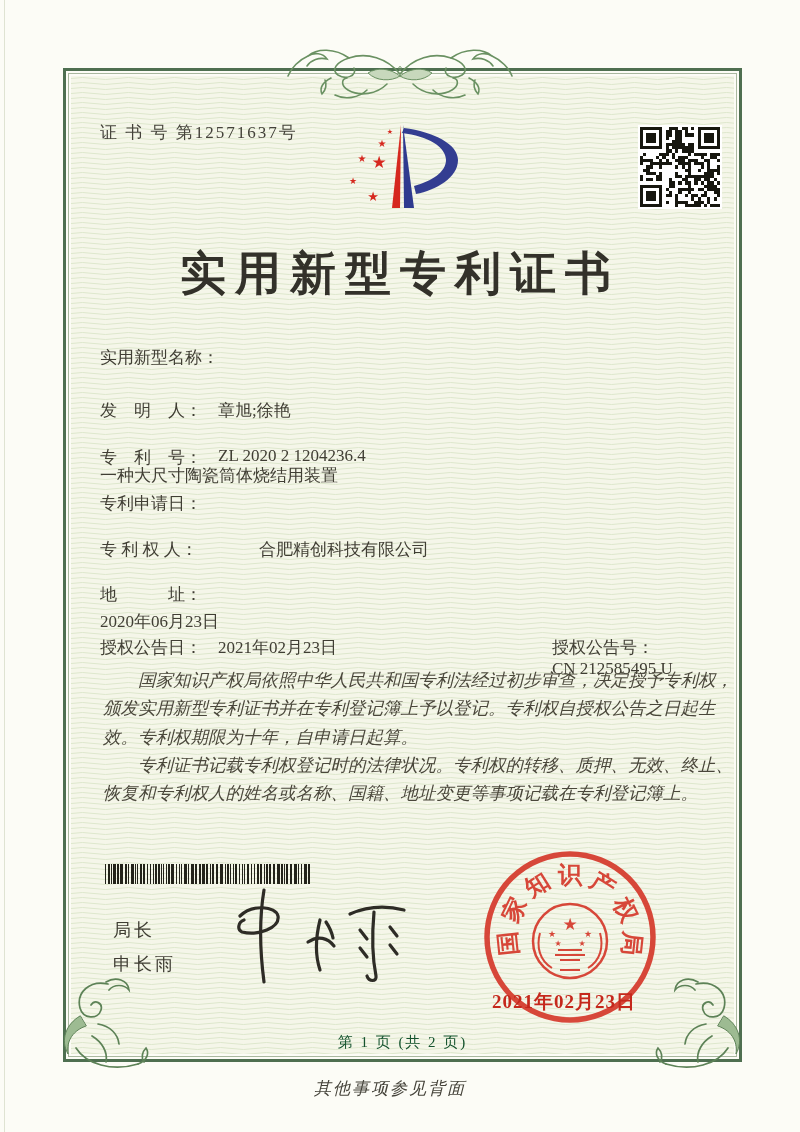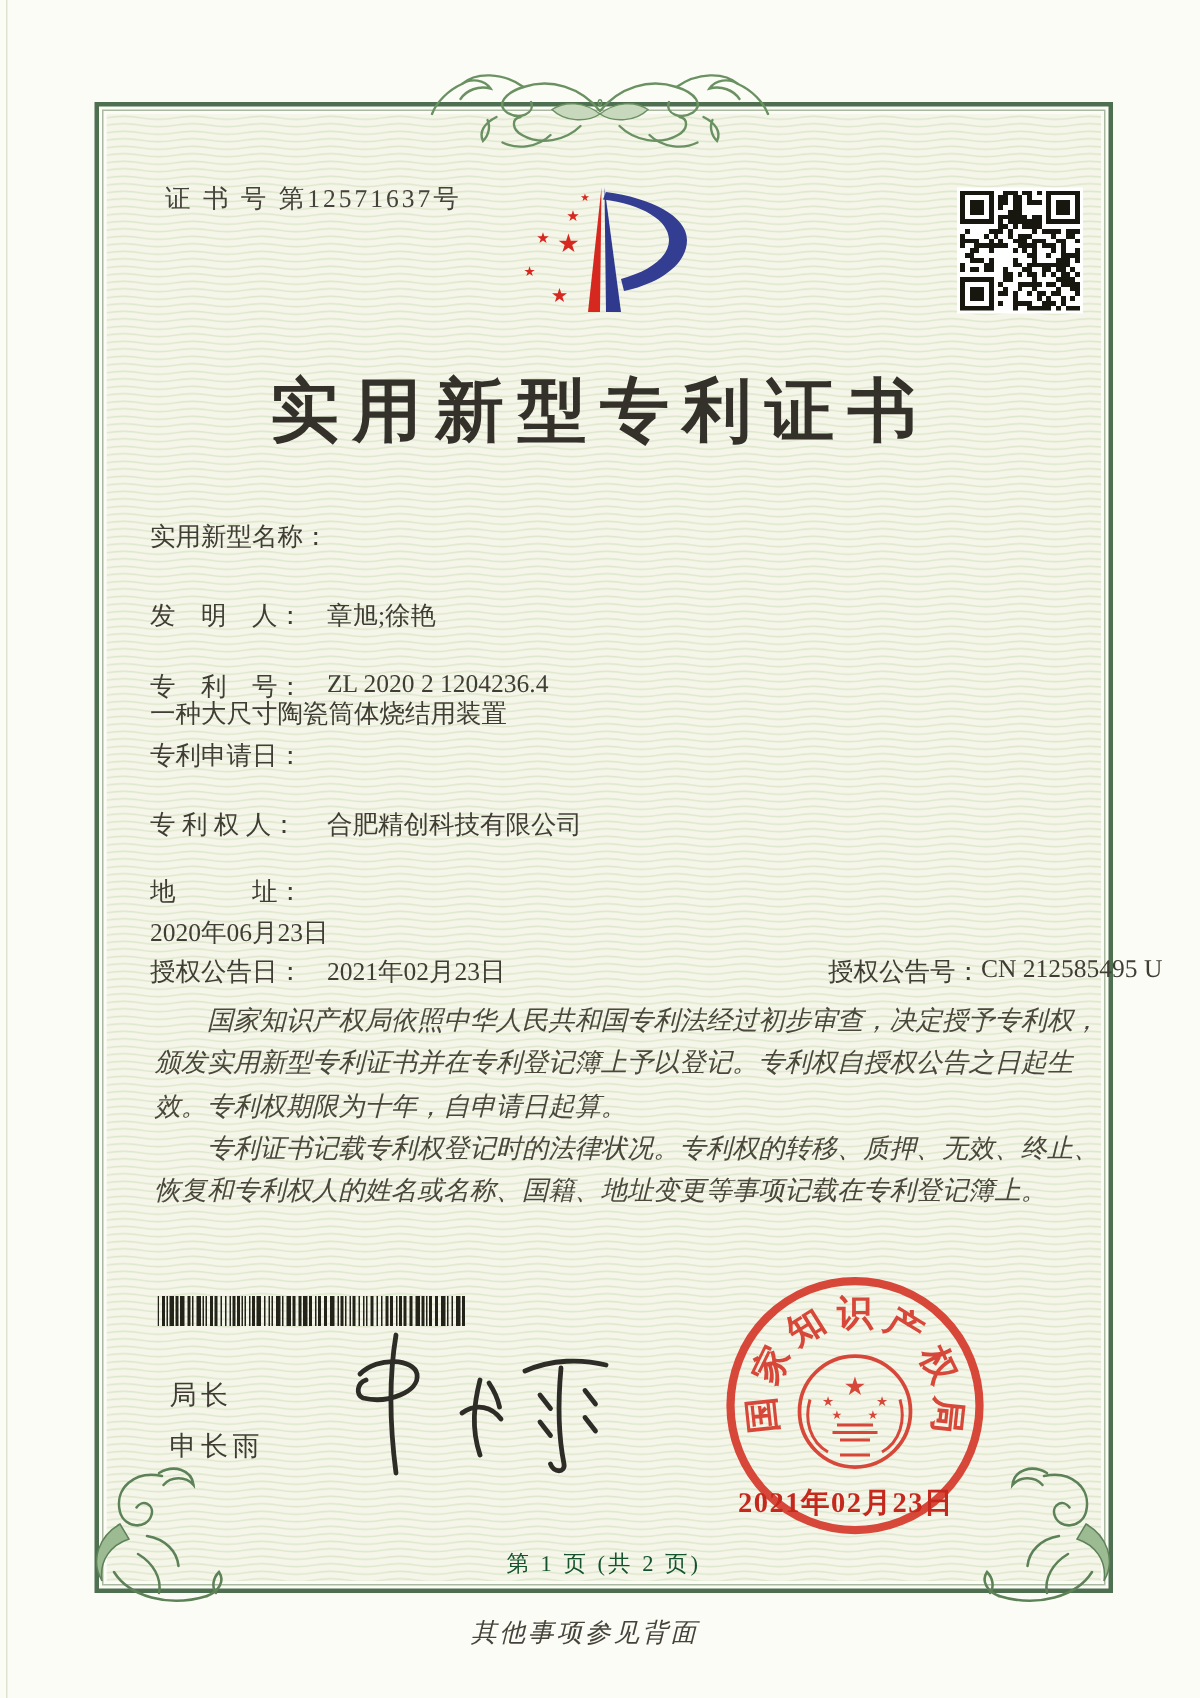--- a/index.html
+++ b/index.html
@@ -3,30 +3,30 @@
 <meta charset="utf-8">
 <style>
   html,body{margin:0;padding:0;background:#e8e8e4;}
   .page{position:relative;width:800px;height:1132px;margin:0 auto;background:#fcfcf6;
         font-family:"Liberation Serif","DejaVu Serif",serif;color:#3f3d33;overflow:hidden;}
   .edge-line{position:absolute;left:4px;top:0;width:1px;height:1132px;background:#dfe3d2;}
   .frame{position:absolute;left:63px;top:68px;width:679px;height:994px;
          border:3px solid #4e6f50;box-sizing:border-box;}
   .frame::after{content:"";position:absolute;inset:2px;border:1px solid #a9b89f;pointer-events:none;}
   .guilloche{position:absolute;left:5px;top:5px;}
-  .cert-no{position:absolute;left:100px;top:121px;font-size:17px;letter-spacing:2px;color:#44423a;margin-left:10px;}
+  .cert-no{position:absolute;left:100px;top:121px;font-size:17px;letter-spacing:2px;color:#44423a;}
   .logo{position:absolute;left:338px;top:114px;}
   .qr{position:absolute;left:638px;top:125px;width:84px;height:84px;background:#fff;padding:2px;box-sizing:border-box;}
   .title{position:absolute;left:0;top:243px;width:800px;text-align:center;font-size:46px;
          font-weight:700;letter-spacing:9px;color:#33312a;}
   .row{position:absolute;left:100px;display:flex;font-size:17px;color:#403e34;}
   .row .lab{width:118px;flex:0 0 118px;white-space:nowrap;}
   .row .val{white-space:nowrap;}
   .row .val.wrap{white-space:normal;width:448px;line-height:1.55;}
-  .grant-no-group{position:absolute;left:452px;top:0;display:flex;font-size:17px;}
+  .grant-no-group{position:absolute;left:452px;top:0;display:flex;font-size:17px;flex-direction:column;}
   .paras{position:absolute;left:103px;top:666px;width:632px;font-size:17.5px;line-height:1.62;
          font-style:italic;color:#4a473b;}
   .paras p{margin:0;text-indent:2em;}
   .barcode{position:absolute;left:105px;top:864px;}
   .chief-label{position:absolute;left:113px;top:918px;font-size:18px;letter-spacing:3px;}
   .chief-name{position:absolute;left:113px;top:952px;font-size:18px;letter-spacing:3px;}
   .signature{position:absolute;left:222px;top:880px;}
   .seal{position:absolute;left:482px;top:849px;}
   .seal-date{position:absolute;left:492px;top:989px;font-size:19px;font-weight:700;color:#c5281c;letter-spacing:1px;}
   .page-info{position:absolute;left:63px;top:1033px;width:679px;text-align:center;font-size:15px;letter-spacing:2px;color:#14532d;}
@@ -343,21 +343,21 @@
     <span class="val">章旭;徐艳</span>
   </div>
   <div class="row" style="top:446px;">
     <span class="lab">专　利　号：</span>
     <span class="val">ZL 2020 2 1204236.4</span>
   </div>
   <div class="row" style="top:492px;flex-direction:column;">
     <span class="lab">专利申请日：</span>
     <span class="val">2020年06月23日</span>
   </div>
-  <div class="row" style="top:538px;">
+  <div class="row" style="top:538px;gap:41px;">
     <span class="lab">专 利 权 人：</span>
     <span class="val">合肥精创科技有限公司</span>
   </div>
   <div class="row" style="top:583px;">
     <span class="lab">地　　　址：</span>
   </div>
   <div class="row" style="top:636px;width:640px;">
     <span class="lab">授权公告日：</span>
     <span class="val">2021年02月23日</span>
     <span class="grant-no-group">

